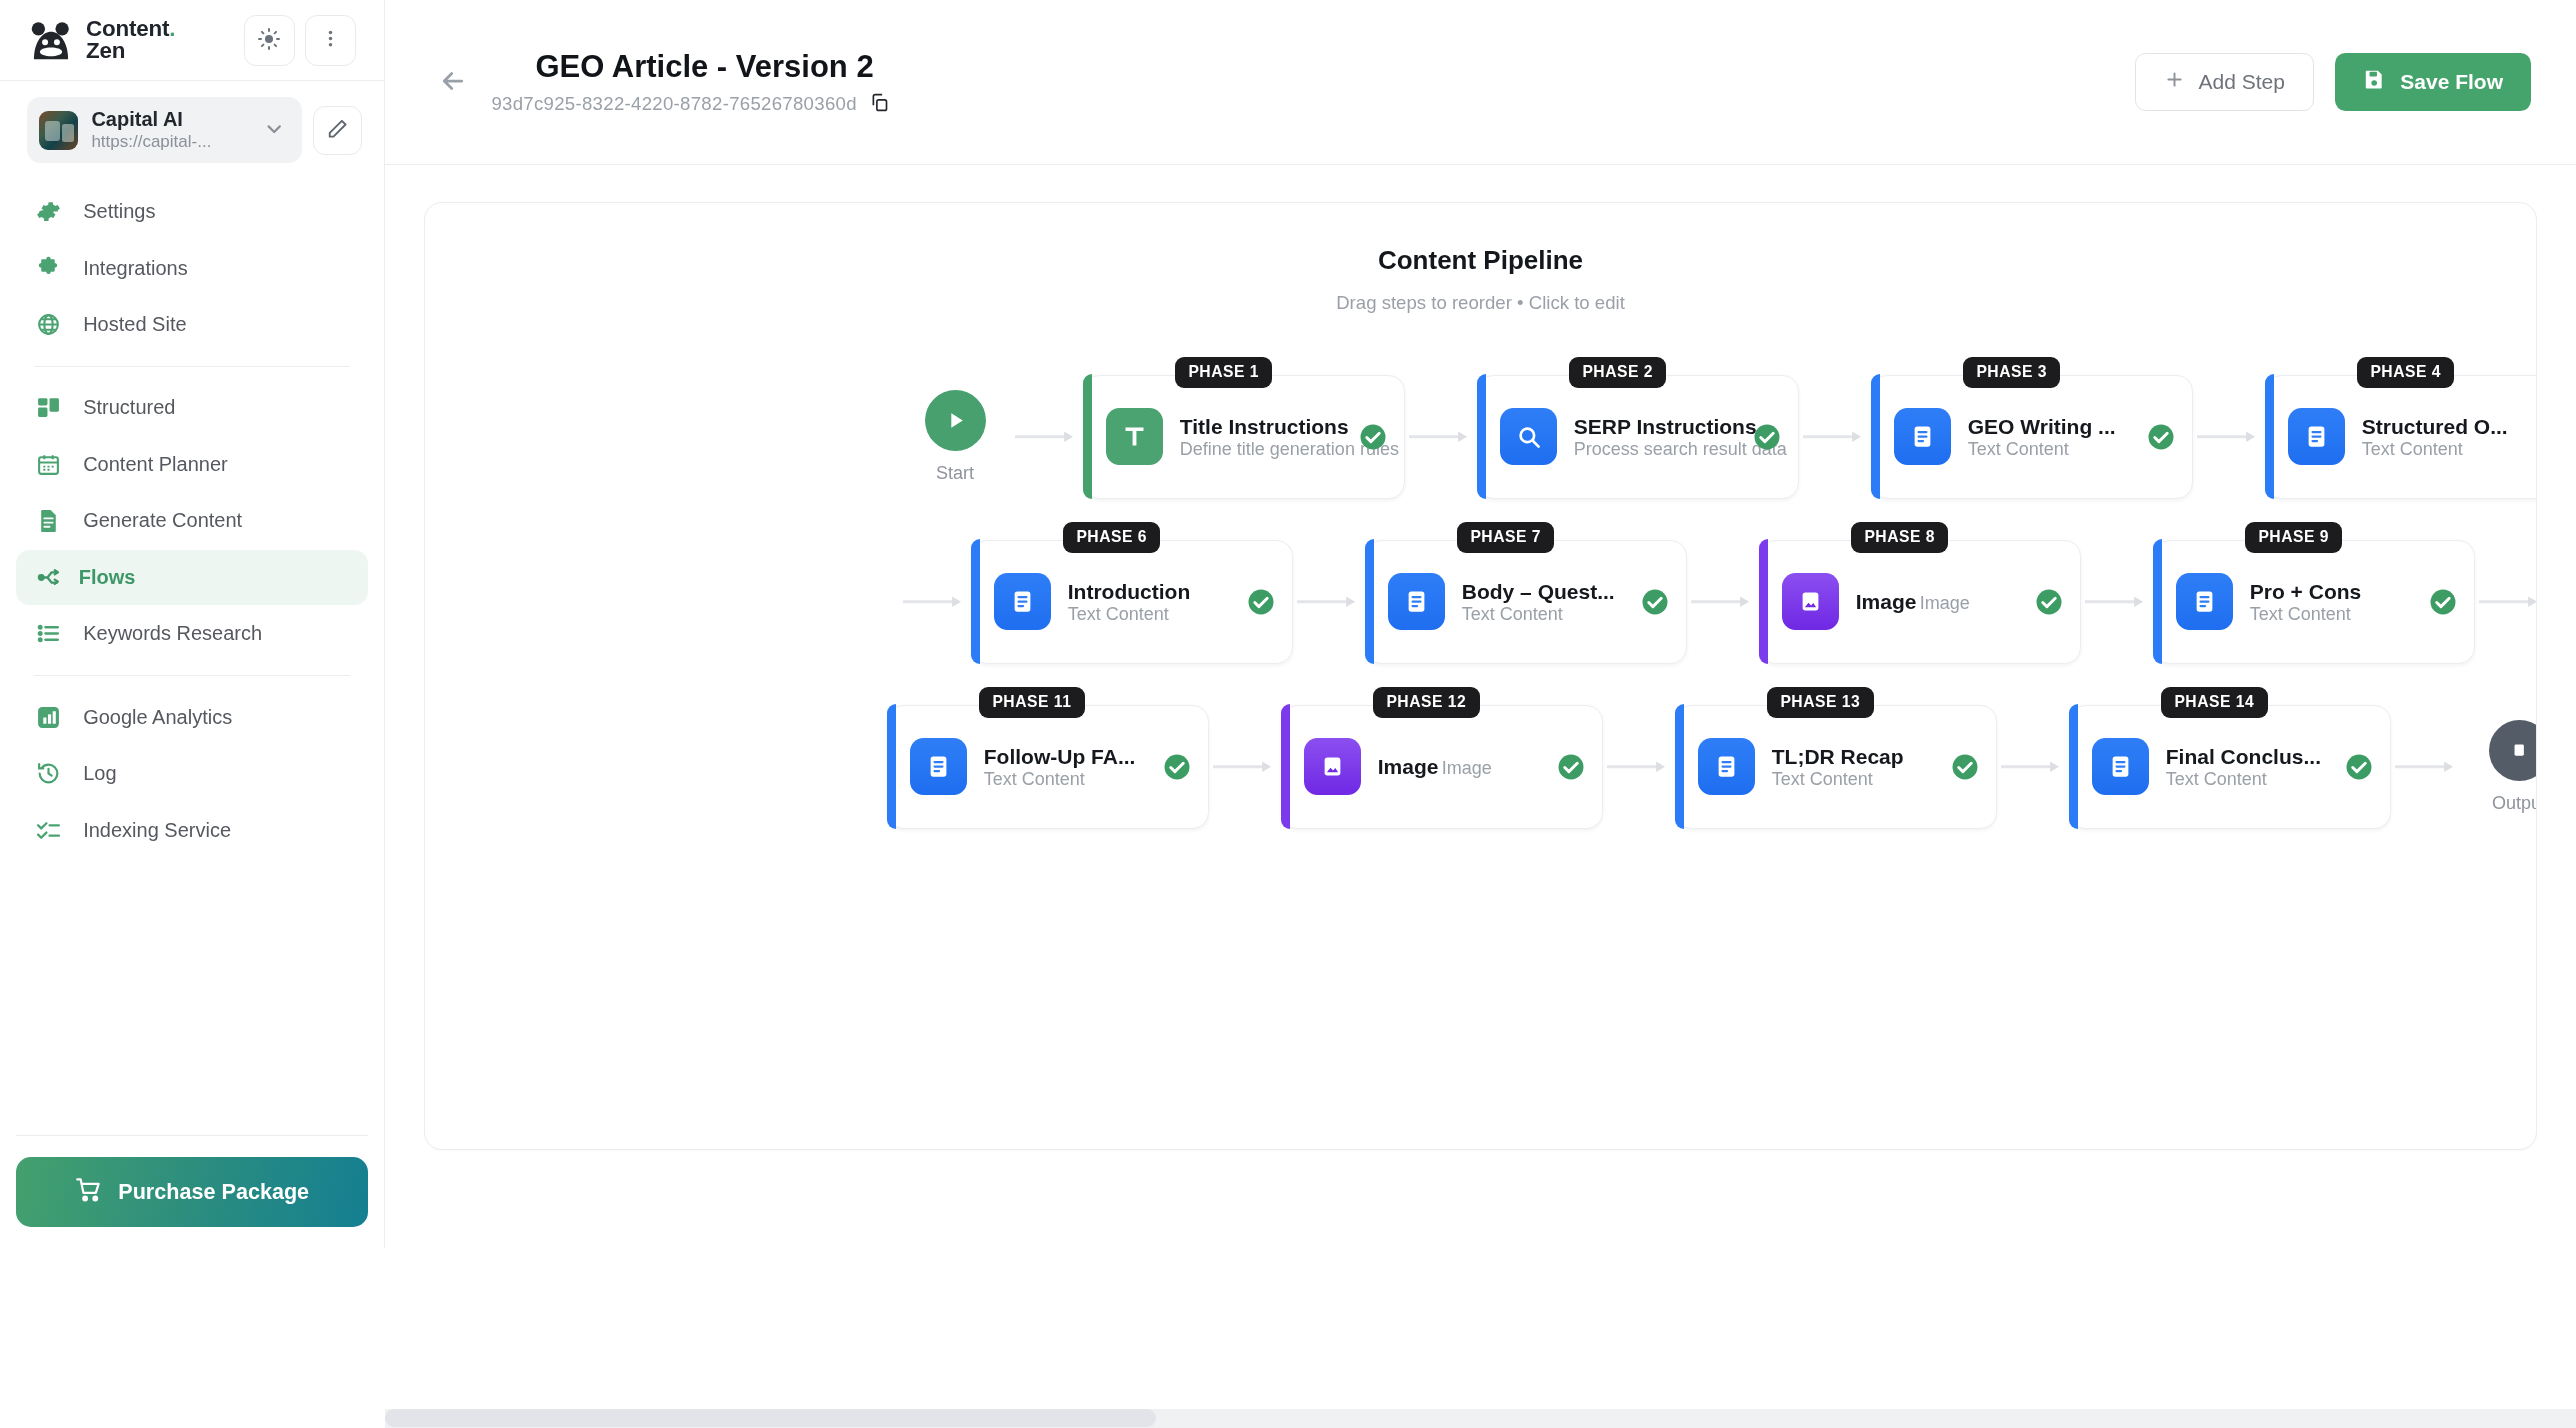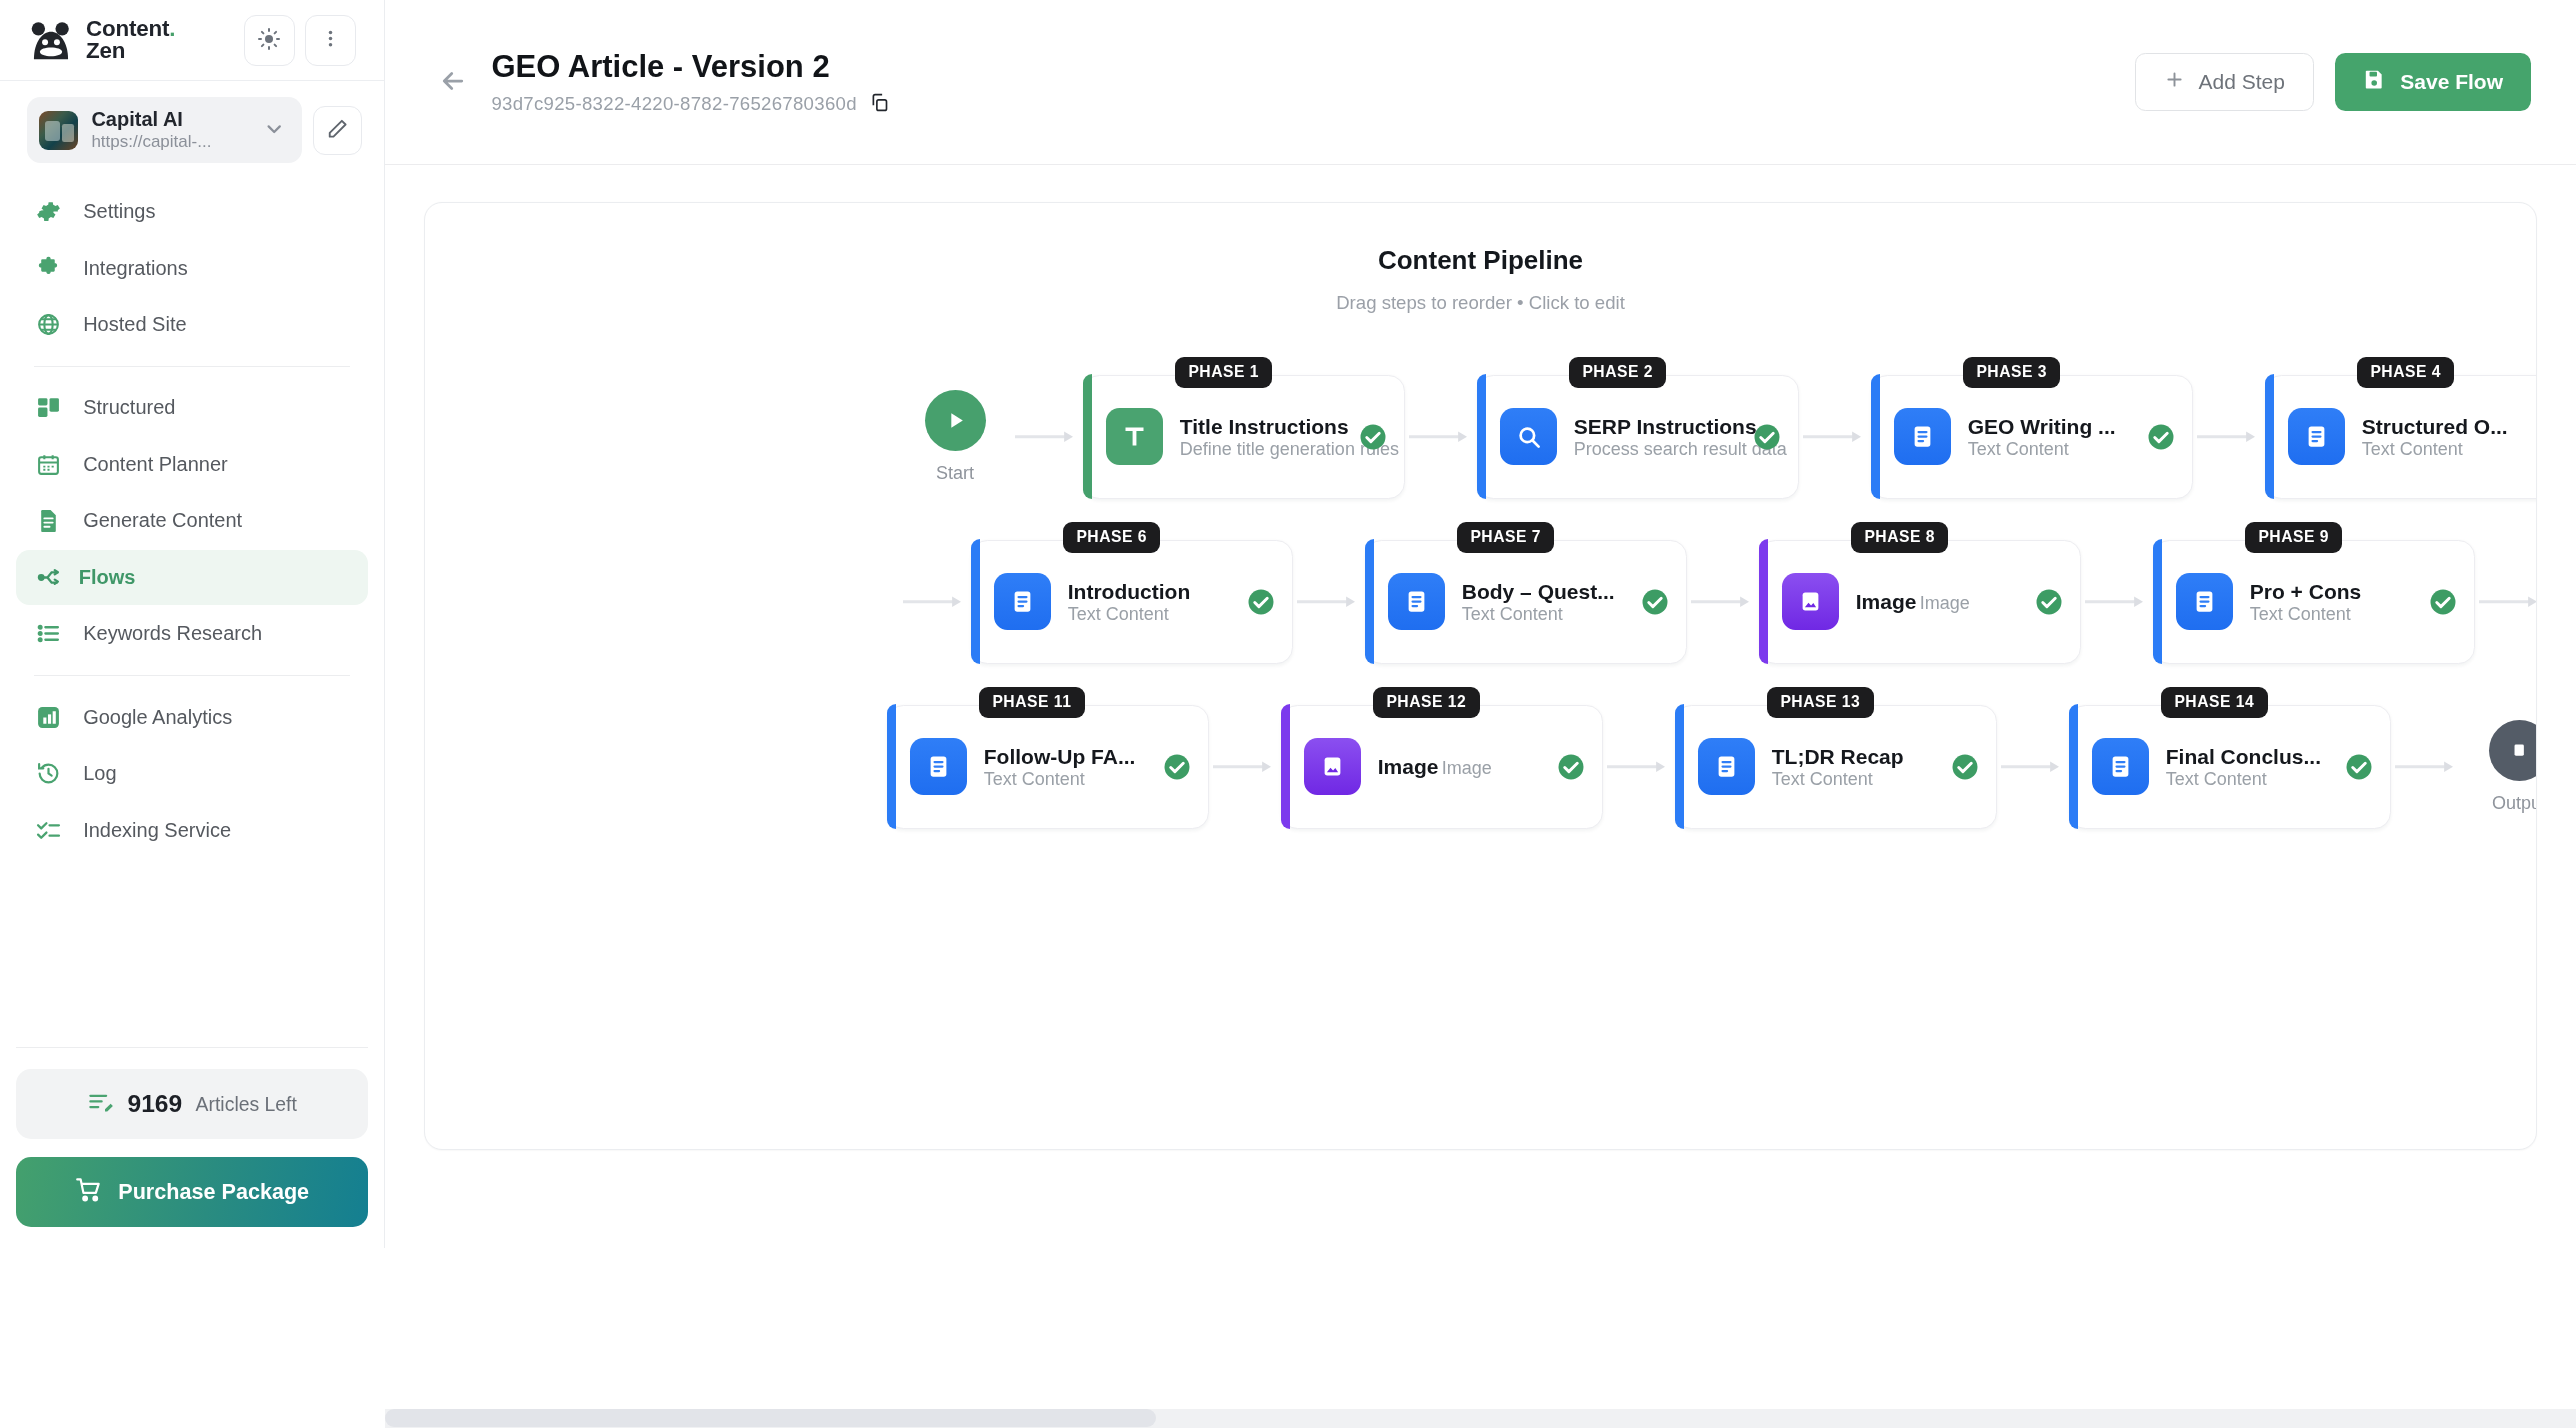--- a/index.html
+++ b/index.html
@@ -99,21 +99,21 @@
 
   
   .main { flex: 1; height: 1428px; background: #ffffff; display: flex; flex-direction: column;
     min-width: 0; position: relative; }
   .topbar {
     height: 165px; flex: 0 0 165px; display: flex; align-items: center;
     padding: 0 45px 0 42px; border-bottom: 1.5px solid #ececee; background:#fff;
   }
   .back-arrow { width: 51px; flex: 0 0 51px; display:flex; align-items:center; justify-content:center; cursor:pointer; }
   .title-wrap { margin-left: 13.4px; flex: 1; min-width: 0; }
-  .page-title { font-size: 31px; font-weight: 700; color: #111418; line-height: 1.2; }
+  .page-title { font-size: 31px; font-weight: 700; color: #111418; line-height: 1.2; margin-left: 44px; }
   .uuid-row { display: flex; align-items: center; gap: 12px; margin-top: 6px; }
   .uuid { font-size: 18.6px; color: #9aa0a8; letter-spacing: 0.3px; }
   .copy-btn { cursor: pointer; display:flex; }
   .topbar-actions { display: flex; align-items: center; gap: 21px; flex: 0 0 auto; }
   .btn-outline {
     display: flex; align-items: center; gap: 14px;
     height: 58px; padding: 0 28px; border: 1.5px solid #e1e3e6; border-radius: 10.4px;
     background: #fff; color: #6e737a; font-size: 21px; cursor: pointer;
   }
   .btn-primary {
@@ -379,30 +379,20 @@
             <path d="M2 7l3 3 5-5M2 16l3 3 5-5"></path>
               <path d="M13 7h9M13 17h9"></path>
           </svg>
         </span>
         <span class="lbl">Indexing Service</span>
       </div>
     </nav>
 
     <div class="side-bottom">
       <div class="side-bottom-sep"></div>
-      <div class="credits">
-        <span>
-          <svg width="27" height="27" viewBox="0 0 24 24" fill="none" stroke="#4aa370" stroke-width="2" stroke-linecap="round">
-            <path d="M3 6h14M3 11h10M3 16h7"></path>
-              <path d="M16 18l5-5 2 2-5 5h-2z" fill="#4aa370" stroke="none"></path>
-          </svg>
-        </span>
-        <span class="num">9169</span>
-        <span class="cap">Articles Left</span>
-      </div>
       <div class="purchase">
         <span>
           <svg width="27" height="27" viewBox="0 0 24 24" fill="none" stroke="#fff" stroke-width="2" stroke-linecap="round" stroke-linejoin="round">
             <path d="M2 3h3l2.5 12h11L21 7H6.5"></path>
               <circle cx="9" cy="20" r="1.6" fill="#fff"></circle>
               <circle cx="18" cy="20" r="1.6" fill="#fff"></circle>
           </svg>
         </span>
         <span>Purchase Package</span>
       </div>

